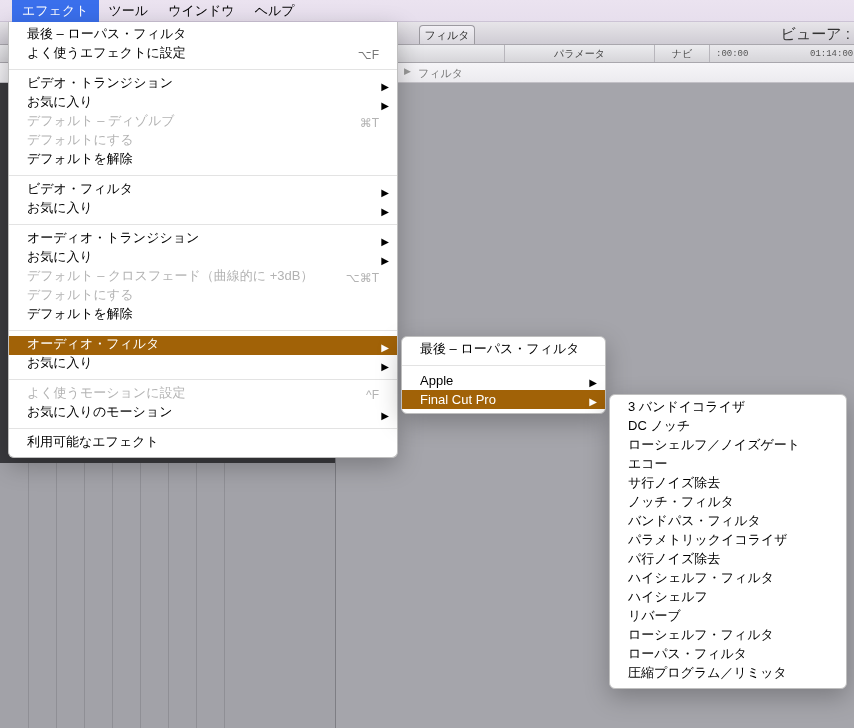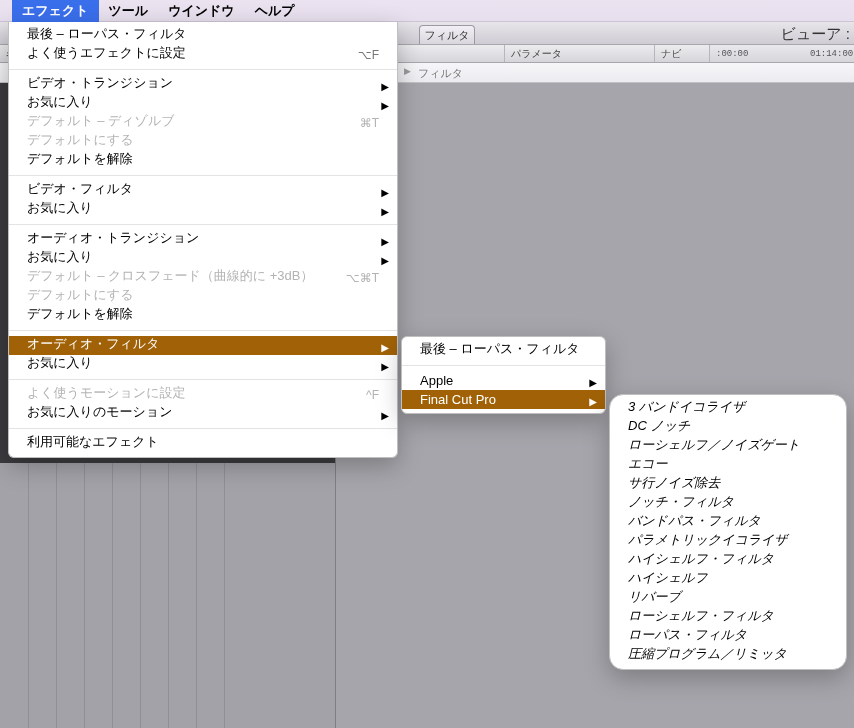--- a/index.html
+++ b/index.html
@@ -20,21 +20,20 @@
     align-items: center;
     padding-left: 12px;
     font-size: 13px;
     color: #000;
   }
   .menubar-item {
     padding: 3px 10px;
     height: 22px;
     display: flex;
     align-items: center;
-    font-weight: bold;
   }
   .menubar-item.active {
     background: #3a6fec;
     color: #fff;
   }
   .app-bg {
     position: absolute;
     top: 22px; left: 0; width: 854px; height: 706px;
     background: #3b3b3f;
   }
@@ -65,20 +64,21 @@
     top: 45px; left: 0; width: 854px; height: 18px;
     background: linear-gradient(#ececef,#d6d5d9);
     border-bottom: 1px solid #a9a7ad;
     display: flex;
     font-size: 10px;
     color: #444;
   }
   .col-cell {
     border-right: 1px solid #b8b6bc;
     padding: 2px 6px;
+    text-align: center;
   }
   .row-area {
     position: absolute;
     top: 63px; left: 0; width: 854px; height: 20px;
     background: linear-gradient(#f6f5f8,#ecebef);
     border-bottom: 1px solid #c2c0c6;
     font-size: 11px;
     color: #777;
   }
   .row-cell { position:absolute; top:3px; }
@@ -143,21 +143,21 @@
     right: 8px;
     font-size: 10px;
   }
   .menu-sep {
     height: 1px;
     background: #e3e3e3;
     margin: 5px 0;
   }
   #menu1 { top: 22px; left: 8px; width: 390px; border-top:none; }
   #menu2 { top: 336px; left: 401px; width: 205px; border-radius:6px; }
-  #menu3 { top: 394px; left: 609px; width: 238px; border-radius:14px;font-style:italic; }
+  #menu3 { top: 394px; left: 609px; width: 238px; border-radius:6px; }
 </style>
 </head>
 <body>
 
 <div class="app-bg"></div>
 
 <div class="gray-panel"></div>
 
 <div class="track-cols">
   <div class="vline" style="left:28px"></div>
@@ -293,19 +293,20 @@
 
 <div id="menu3" class="menu">
     <div class="menu-item">3 バンドイコライザ</div>
     <div class="menu-item">DC ノッチ</div>
     <div class="menu-item">ローシェルフ／ノイズゲート</div>
     <div class="menu-item">エコー</div>
     <div class="menu-item">サ行ノイズ除去</div>
     <div class="menu-item">ノッチ・フィルタ</div>
     <div class="menu-item">バンドパス・フィルタ</div>
     <div class="menu-item">パラメトリックイコライザ</div>
+    <div class="menu-item">パ行ノイズ除去</div>
     <div class="menu-item">ハイシェルフ・フィルタ</div>
     <div class="menu-item">ハイシェルフ</div>
     <div class="menu-item">リバーブ</div>
     <div class="menu-item">ローシェルフ・フィルタ</div>
     <div class="menu-item">ローパス・フィルタ</div>
     <div class="menu-item">圧縮プログラム／リミッタ</div>
   </div>
 
 </body></html>

